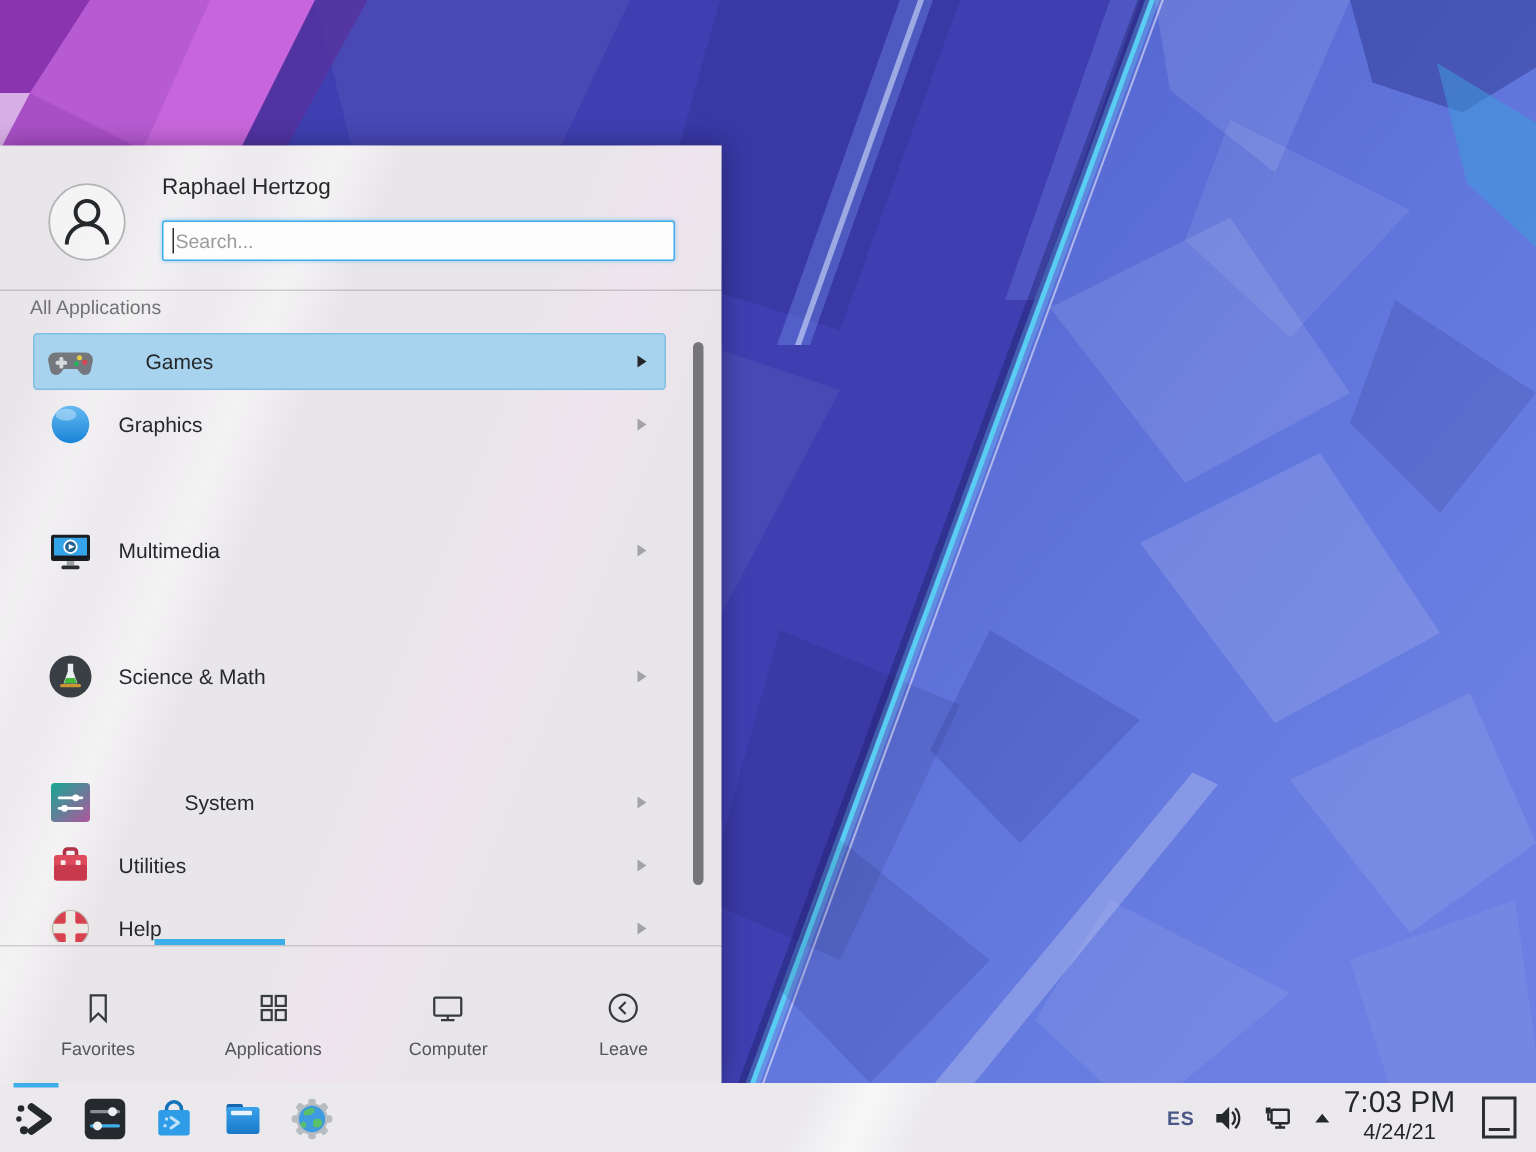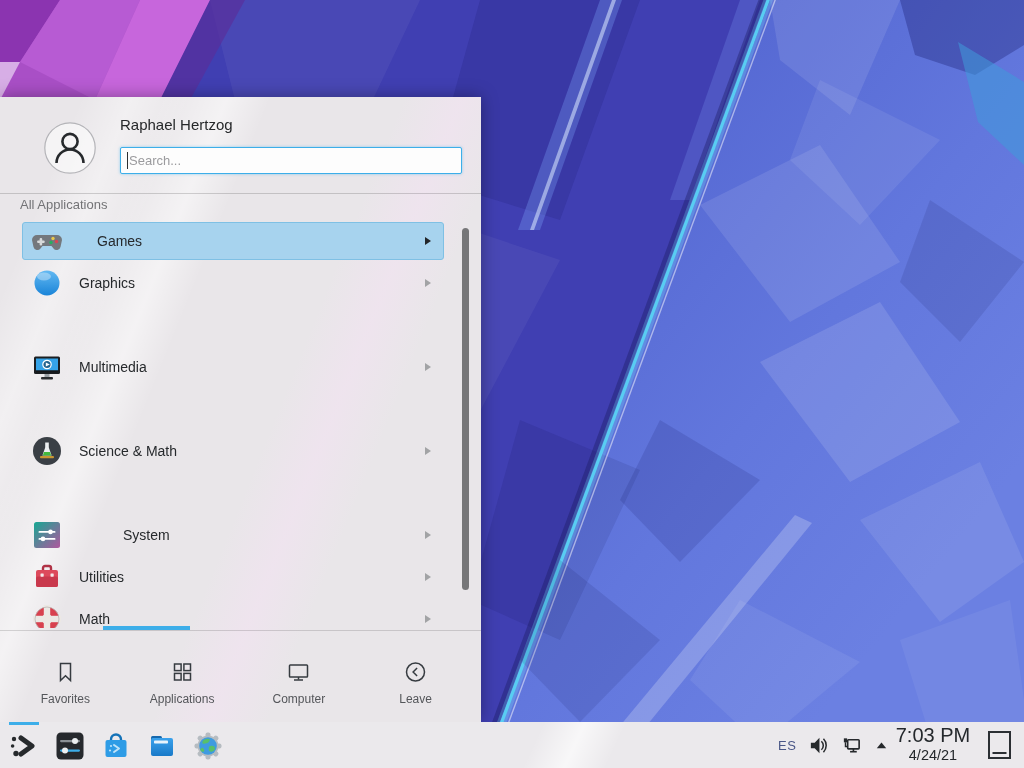--- a/index.html
+++ b/index.html
@@ -9,21 +9,21 @@
   .wallpaper{position:absolute;inset:0;}
 
   
   .menu{position:absolute;left:0;top:97px;width:481px;height:625px;
     background-color:#e9e6e9;
     background-image:
       linear-gradient(112deg, transparent 22%, rgba(255,255,255,.5) 31%, transparent 37%),
       linear-gradient(112deg, transparent 55%, rgba(243,226,242,.55) 63%, transparent 71%),
       linear-gradient(292deg, transparent 74%, rgba(255,255,255,.4) 82%, transparent 89%);
     box-shadow:0 0 16px rgba(0,0,0,.35);}
-  .menu-header{position:absolute;left:12px;top:0;width:100%;height:96px;}
+  .menu-header{position:absolute;left:0;top:0;width:100%;height:96px;}
   .avatar{position:absolute;left:32px;top:25px;width:52px;height:52px;}
   .user-name{position:absolute;left:108px;top:19px;font-size:15px;color:#26282a;}
   .search-wrap{position:absolute;left:108px;top:50px;width:340px;height:25px;
     background:#fdfdfd;border:1px solid #3daee9;border-radius:2px;
     box-shadow:0 0 3px rgba(61,174,233,.55);}
   .search-wrap input{position:absolute;left:0;top:0;width:100%;height:100%;border:none;outline:none;
     background:transparent;padding:0 0 0 8px;font-size:13px;color:#26282a;
     font-family:"Liberation Sans",sans-serif;box-sizing:border-box;}
   .search-wrap input::placeholder{color:#9b9b9e;opacity:1;}
   .text-caret{position:absolute;left:6px;top:4px;width:1px;height:17px;background:#2b2e31;}
@@ -54,21 +54,21 @@
 
   
   .taskbar{position:absolute;left:0;top:722px;width:1024px;height:46px;
     background-color:#ebe9ec;
     background-image:linear-gradient(115deg, transparent 52%, rgba(255,255,255,.65) 56%, transparent 60%);}
   .tb-apps{position:absolute;left:8px;top:0;height:46px;display:flex;align-items:center;gap:14px;}
   .tb-app{position:relative;width:32px;height:32px;margin-top:1px;}
   .tb-app svg{width:32px;height:32px;}
   .tb-active-line{position:absolute;left:1px;top:-8px;width:30px;height:3px;background:#3daee9;}
   .tray{position:absolute;left:778px;top:0;height:46px;display:flex;align-items:center;gap:12px;}
-  .kbd-layout{font-size:13px;font-weight:normal;color:#4a5787;letter-spacing:.5px;}
+  .kbd-layout{font-size:13px;font-weight:bold;color:#4a5787;letter-spacing:.5px;}
   .tray-icon{width:21px;height:21px;}
   .caret-icon{width:15px;height:15px;}
   .clock{position:absolute;left:891px;top:3px;width:84px;text-align:center;color:#24282c;line-height:1;}
   .clock .time{font-size:20px;}
   .clock .date{font-size:14.5px;margin-top:3px;}
   .show-desktop{position:absolute;left:987px;top:8px;width:25px;height:30px;}
 </style>
 </head>
 <body>
 
@@ -367,21 +367,21 @@
             <use href="#utilities-icon"></use>
           </svg>
     <span class="row-label">Utilities</span>
     <span class="row-arrow"></span>
   </div>
 
   <div class="app-row" style="top: 378px;">
     <svg class="cat-icon">
             <use href="#help-icon"></use>
           </svg>
-    <span class="row-label">Math</span>
+    <span class="row-label">Help</span>
     <span class="row-arrow"></span>
   </div>
 </div>
     <div class="scrollbar"></div>
 
     <div class="tab-indicator"></div>
     <div class="tabbar">
   <div class="tab">
     <svg class="tab-icon">
             <use href="#favorites-icon"></use>

